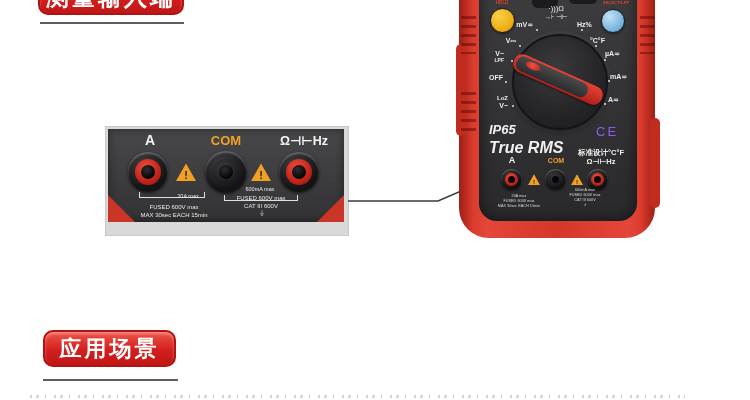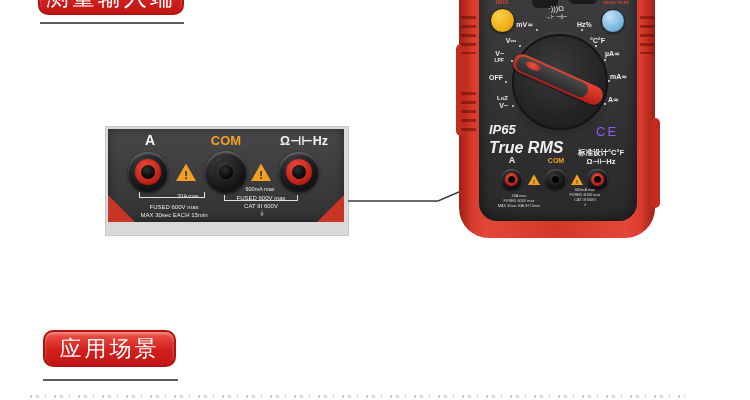--- a/index.html
+++ b/index.html
@@ -2,21 +2,21 @@
 <html><head>
 <meta charset="utf-8">
 <style>
   html,body{margin:0;padding:0;background:#fff;}
   #page{position:relative;width:750px;height:400px;background:#ffffff;overflow:hidden;
         font-family:"Liberation Sans","DejaVu Sans",sans-serif;}
   .abs{position:absolute;}
 
   
   .badge{position:absolute;background:linear-gradient(180deg,#ee554a,#d21f1d 55%,#c01616);
-         border:2px solid #b31212;border-radius:10px;color:#fff;font-weight:normal;
+         border:2px solid #b31212;border-radius:10px;color:#fff;font-weight:bold;
          text-align:center;box-shadow:inset 0 2px 3px rgba(255,255,255,.35);}
   #badge-input{left:38px;top:-22px;width:142px;height:33px;font-size:23px;line-height:34px;letter-spacing:3px;}
   #badge-app{left:43px;top:330px;width:129px;height:33px;font-size:22px;line-height:34px;letter-spacing:3px;}
   .rule{position:absolute;height:2px;background:#5e5e5e;}
 
   
   #desc{left:38px;top:36px;width:270px;font-size:14.5px;line-height:22px;color:#3c3c3c;}
 
   
   #photo{left:105px;top:126px;width:242px;height:108px;background:#d9d9d9;border:1px solid #c9c9c9;}

